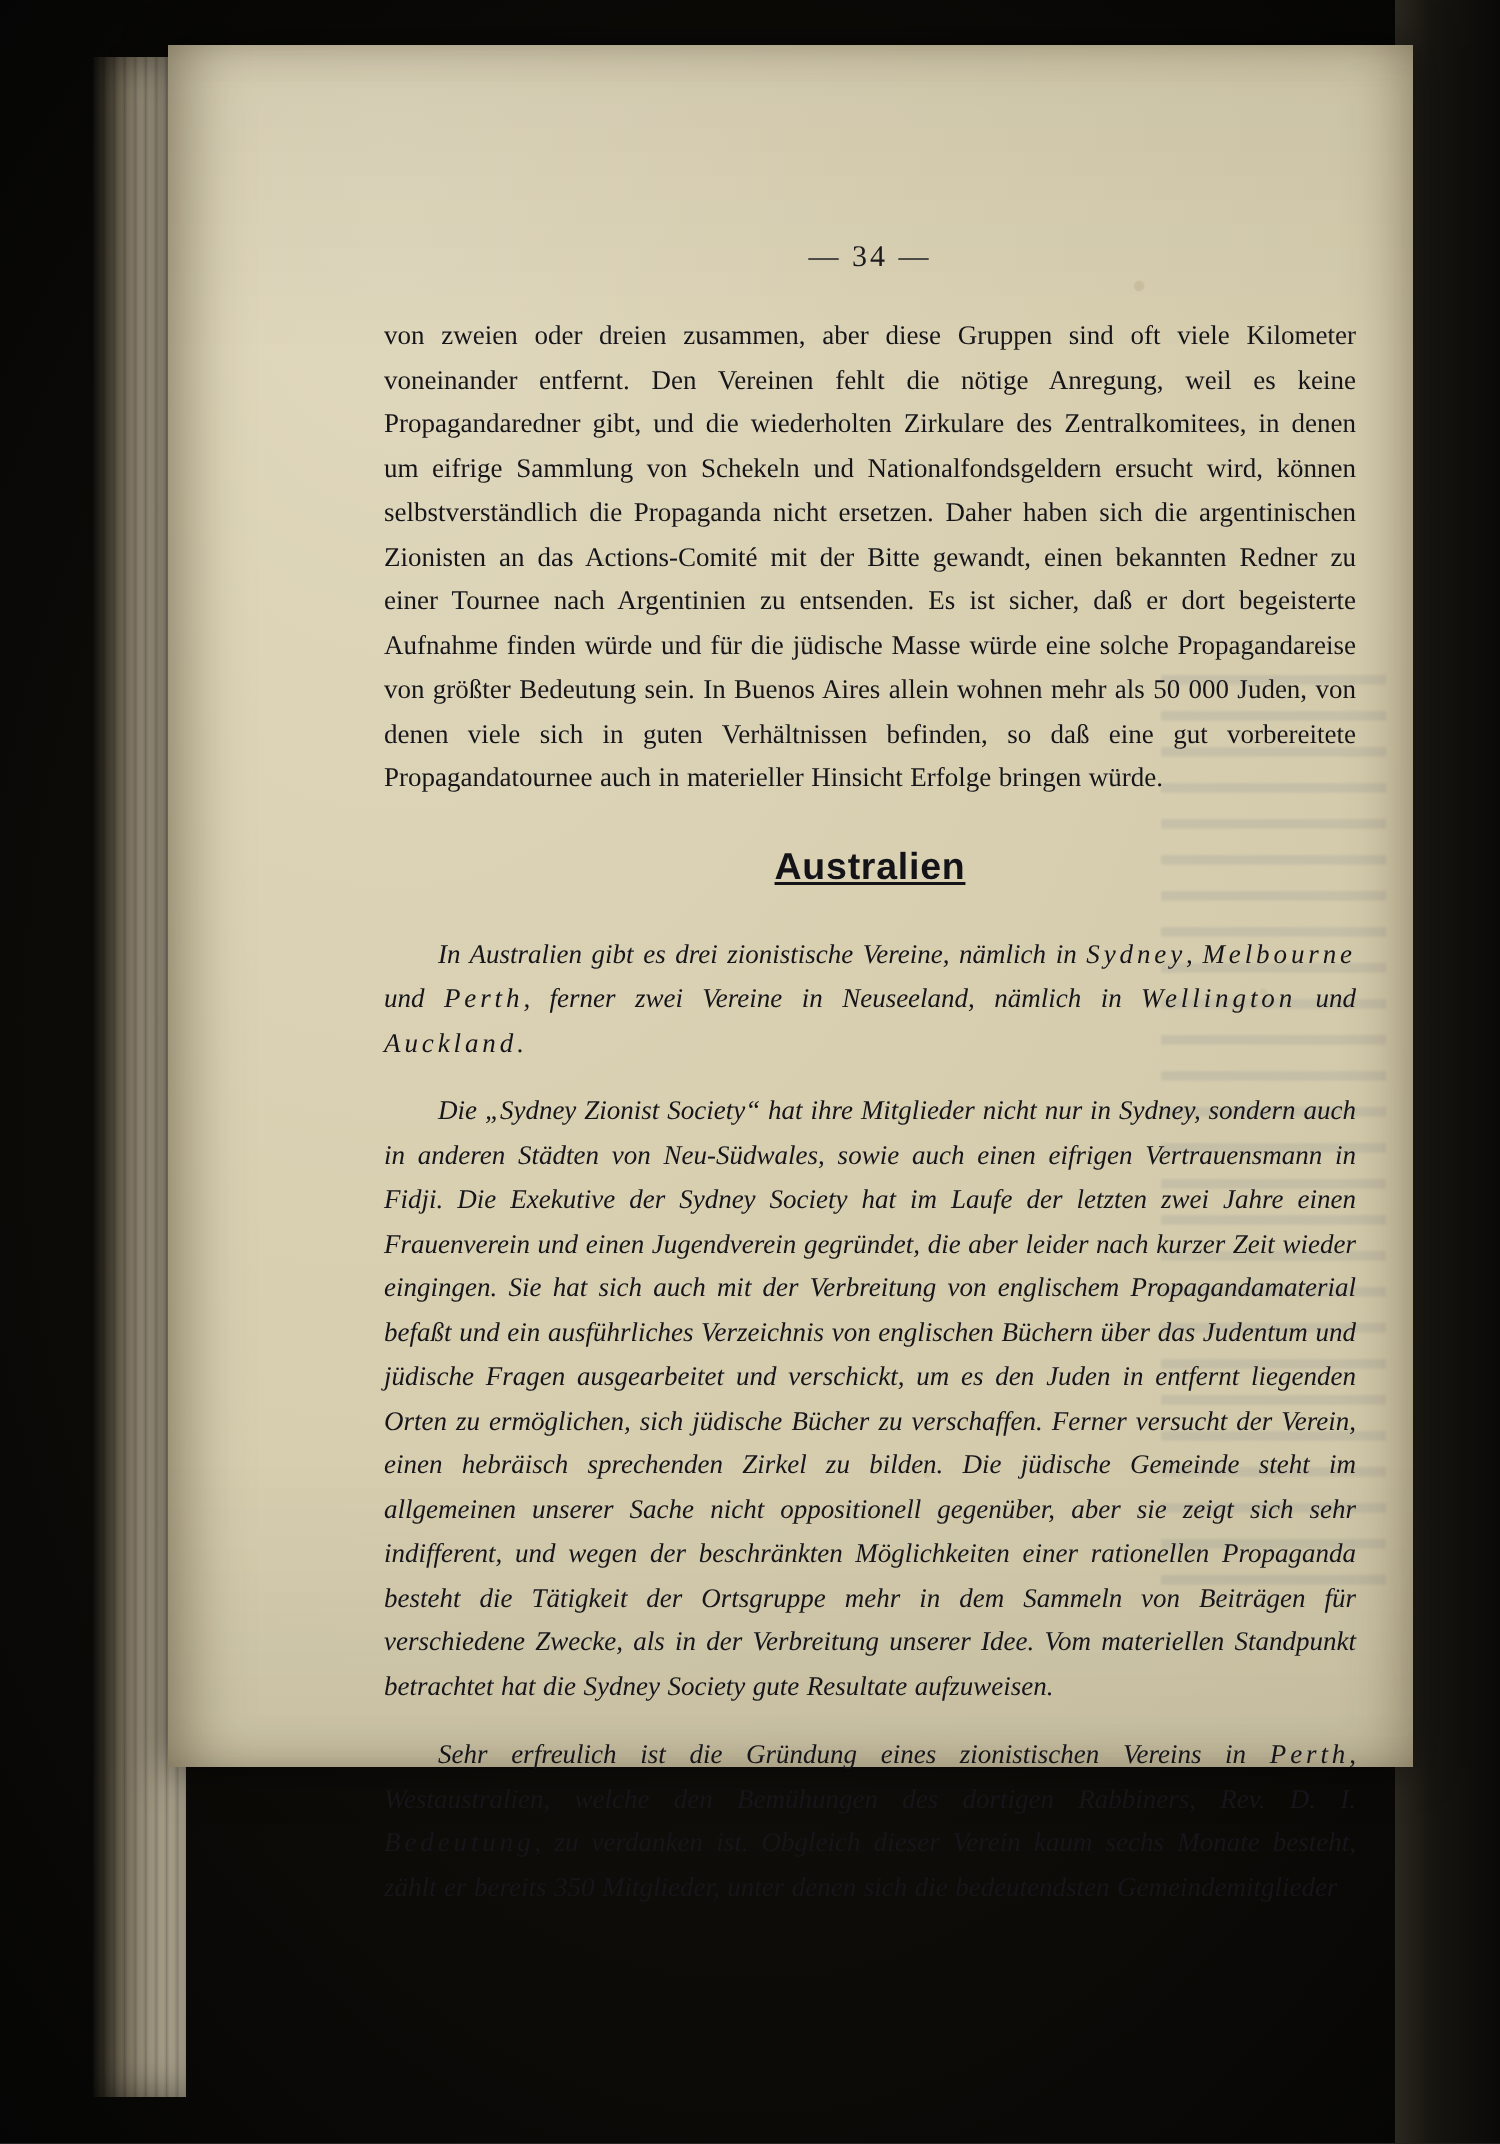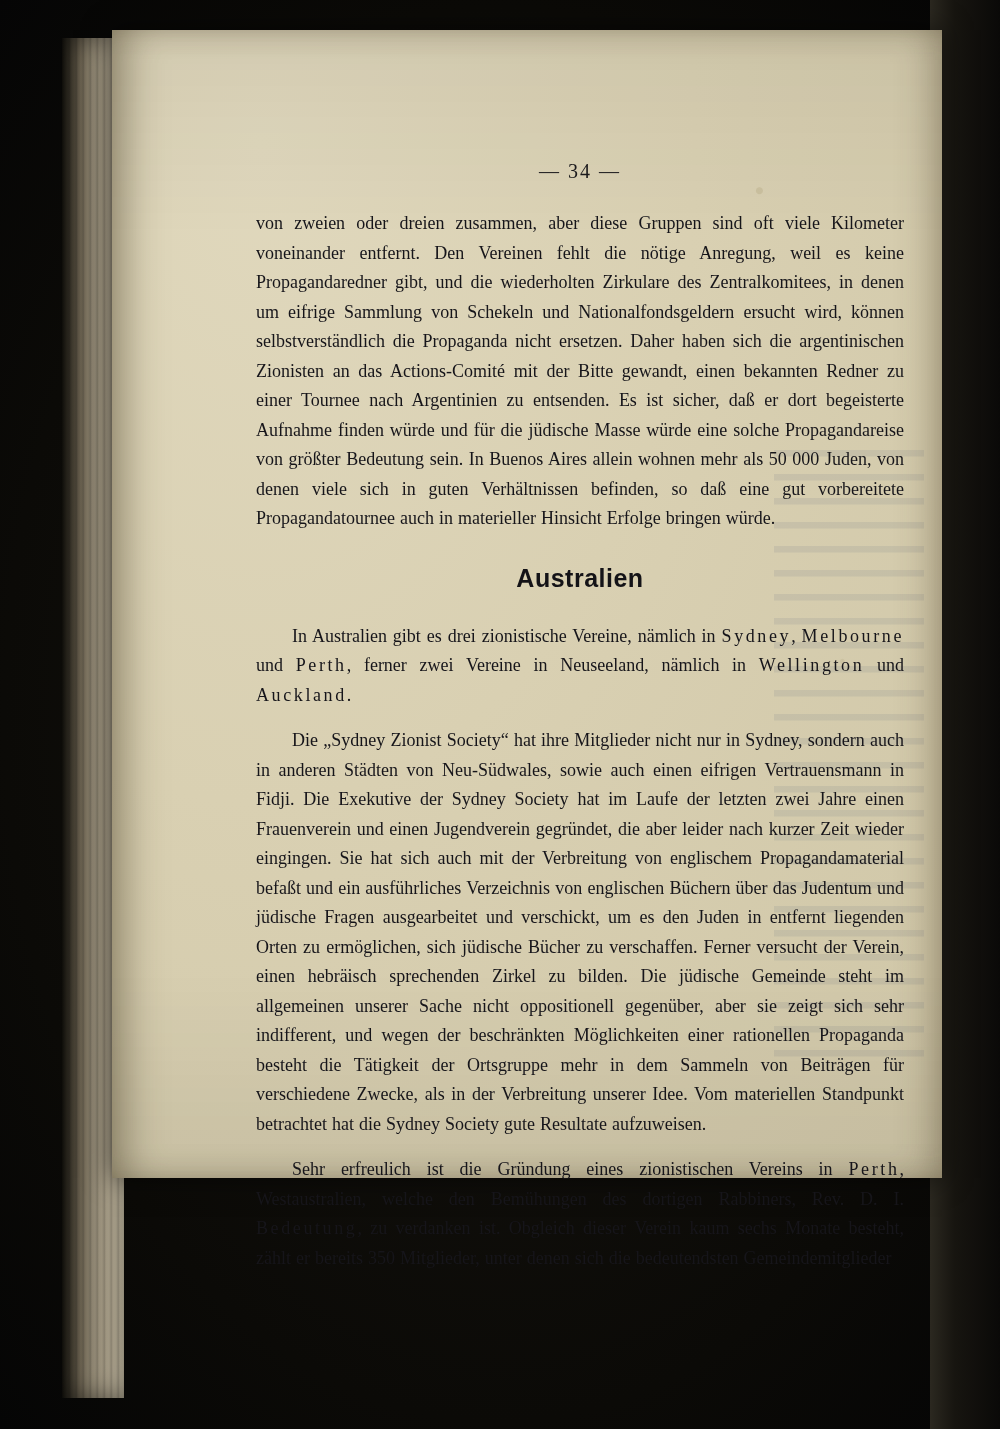--- a/index.html
+++ b/index.html
@@ -127,29 +127,30 @@
   }
   p.body {
     margin: 16px;
     font-size: 18px;
     line-height: 29.5px;
     text-align: justify;
     text-justify: inter-word;
     color: #16151a;
     word-spacing: 0.5px;
   }
-  p.indent { text-indent: 36px; }
+  p.indent { text-indent: 36px; font-style: italic; }
   h2.section {
     font-family: "Liberation Sans", sans-serif;
     font-weight: bold;
     font-size: 25px;
     text-align: center;
     margin: 30px 0 29px 0;
     letter-spacing: 0.5px;
     color: #141317;
+    text-decoration: underline;
   }
   .sp { letter-spacing: 2.6px; }
 </style>
 </head>
 <body>
 
 <div class="scan">
   <div class="surround"></div>
   <div class="right-edge"></div>
   <div class="page-stack"></div>

